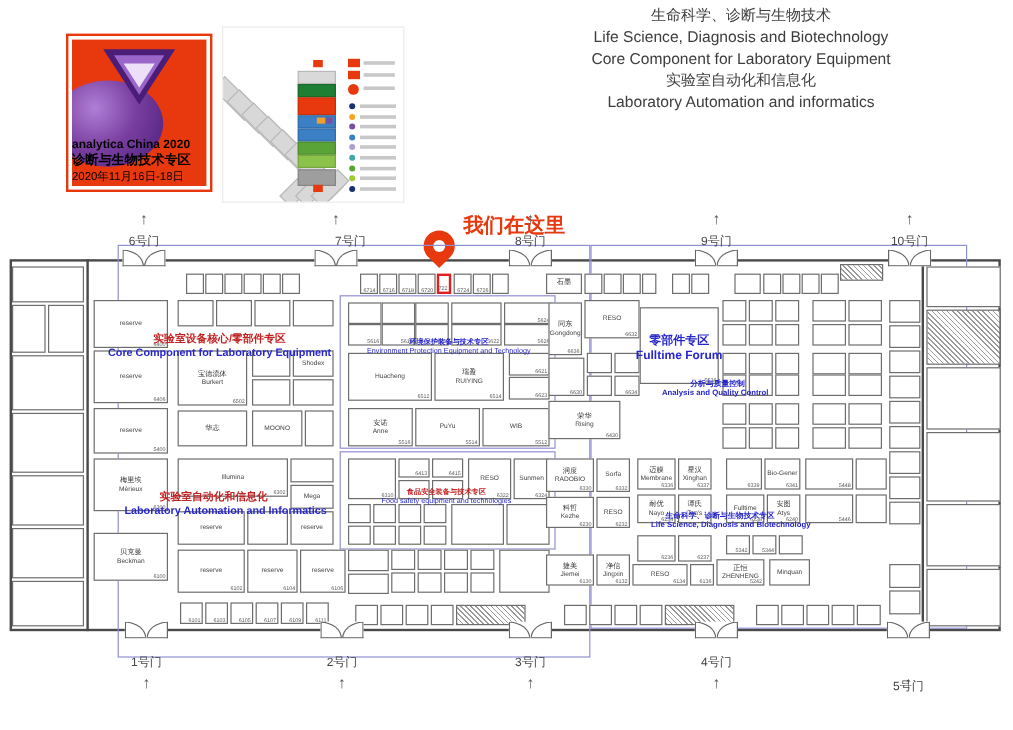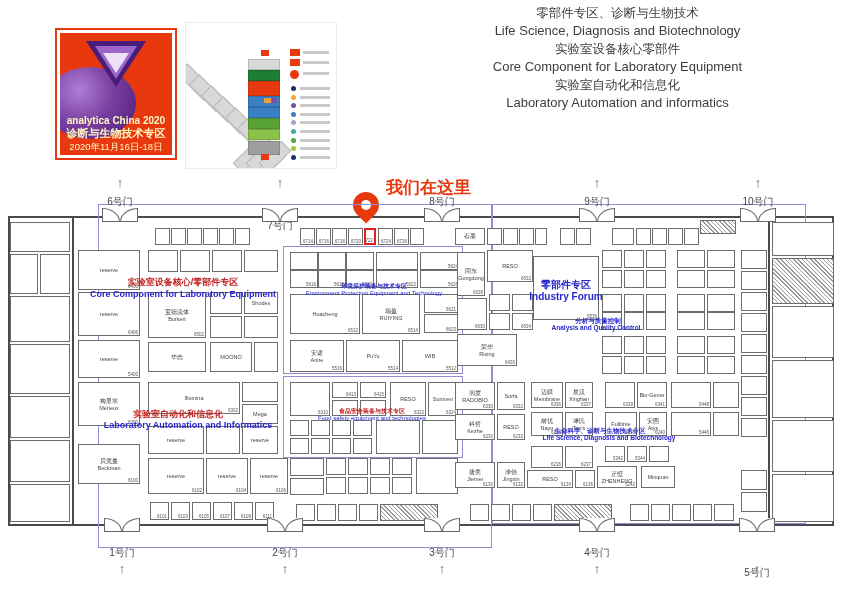--- a/index.html
+++ b/index.html
@@ -6,21 +6,21 @@
   .canvas{position:relative;width:844px;height:608px;background:#fff;overflow:hidden;}
   .abs{position:absolute;}
   
   .logo{position:absolute;left:55px;top:28px;width:122px;height:132px;border:2px solid #e8380d;background:#fff;padding:3px;box-sizing:border-box;}
   .logo-inner{position:relative;width:100%;height:100%;background:#e8380d;overflow:hidden;}
   .sphere{position:absolute;left:-16px;top:34px;width:92px;height:72px;border-radius:50%;background:radial-gradient(circle at 38% 32%,#b07fd6 0%,#7a3fa0 45%,#4a1d79 100%);}
   .tri{position:absolute;left:50%;transform:translateX(-50%);width:0;height:0;border-style:solid;}
   .tri1{top:8px;border-width:46px 30px 0 30px;border-color:#4a1d79 transparent transparent transparent;}
   .tri2{top:13px;border-width:33px 21px 0 21px;border-color:#9b66c9 transparent transparent transparent;}
   .tri3{top:20px;border-width:20px 13px 0 13px;border-color:#ecdff7 transparent transparent transparent;}
-  .logo-text{position:absolute;left:0;right:0;bottom:1px;text-align:center;color:#fef9c3;}
+  .logo-text{position:absolute;left:0;right:0;bottom:1px;text-align:left;color:#000000;}
   .lt1{font-size:10px;font-weight:bold;letter-spacing:0;}
   .lt2{font-size:11px;font-weight:bold;}
   .lt3{font-size:9.5px;}
   
   .minimap{position:absolute;left:185px;top:22px;width:150px;height:145px;background:#fff;border:1px solid #ececec;overflow:hidden;}
   
   .title-block{position:absolute;left:395px;top:4px;width:445px;text-align:center;color:#3d3d3d;}
   .hall-title{font-size:21px;font-weight:normal;margin:0 0 2px 0;padding-right:104px;}
   .hline-zh{font-size:12.5px;line-height:18px;}
   .hline-en{font-size:13px;line-height:18px;}
@@ -109,23 +109,22 @@
       <div style="position: absolute; left: 105px; top: 114.6px; width: 5px; height: 5px; border-radius: 50%; background: rgb(90, 163, 54);"></div>
       <div style="position: absolute; left: 114px; top: 115.6px; width: 30px; height: 3px; background: rgb(200, 200, 200);"></div>
       <div style="position: absolute; left: 105px; top: 123.2px; width: 5px; height: 5px; border-radius: 50%; background: rgb(154, 205, 50);"></div>
       <div style="position: absolute; left: 114px; top: 124.2px; width: 30px; height: 3px; background: rgb(200, 200, 200);"></div>
       <div style="position: absolute; left: 105px; top: 131.8px; width: 5px; height: 5px; border-radius: 50%; background: rgb(26, 47, 110);"></div>
       <div style="position: absolute; left: 114px; top: 132.8px; width: 30px; height: 3px; background: rgb(200, 200, 200);"></div>
     </div>
 
   <div class="title-block">
     <div id="header-lines">
-        <div class="hline-zh">零部件专区、诊断与生物技术</div>
+        <div class="hline-zh">生命科学、诊断与生物技术</div>
         <div class="hline-en">Life Science, Diagnosis and Biotechnology</div>
-        <div class="hline-zh">实验室设备核心零部件</div>
         <div class="hline-en">Core Component for Laboratory Equipment</div>
         <div class="hline-zh">实验室自动化和信息化</div>
         <div class="hline-en">Laboratory Automation and informatics</div>
       </div>
   </div>
 
   <div id="plan" class="abs" style="left:0;top:0;width:844px;height:608px;">
     <div class="wall"></div>
     <div class="vline" style="left:72px;"></div>
     <div class="vline" style="left:768px;"></div>
@@ -554,33 +553,33 @@
       <div class="booth" style="left: 707px; top: 356px; width: 28px; height: 18px;"></div>
       <div class="zl" style="left: 183px; top: 278px; font-size: 9px; color: rgb(195, 34, 34); font-weight: bold;">实验室设备核心/零部件专区</div>
       <div class="zl" style="left: 183px; top: 290px; font-size: 9px; color: rgb(38, 38, 204); font-weight: bold;">Core Component for Laboratory Equipment</div>
       <div class="zl" style="left: 178px; top: 410px; font-size: 9px; color: rgb(195, 34, 34); font-weight: bold;">实验室自动化和信息化</div>
       <div class="zl" style="left: 188px; top: 421px; font-size: 9px; color: rgb(38, 38, 204); font-weight: bold;">Laboratory Automation and Informatics</div>
       <div class="zl" style="left: 374px; top: 283px; font-size: 6px; color: rgb(38, 38, 204); font-weight: bold;">环境保护装备与技术专区</div>
       <div class="zl" style="left: 374px; top: 290px; font-size: 6px; color: rgb(38, 38, 204); font-weight: normal;">Environment Protection Equipment and Technology</div>
       <div class="zl" style="left: 372px; top: 408px; font-size: 6px; color: rgb(195, 34, 34); font-weight: bold;">食品安全装备与技术专区</div>
       <div class="zl" style="left: 372px; top: 415px; font-size: 6px; color: rgb(38, 38, 204); font-weight: normal;">Food safety equipment and technologies</div>
       <div class="zl" style="left: 566px; top: 280px; font-size: 10px; color: rgb(38, 38, 204); font-weight: bold;">零部件专区</div>
-      <div class="zl" style="left: 566px; top: 292px; font-size: 10px; color: rgb(38, 38, 204); font-weight: bold;">Industry Forum</div>
+      <div class="zl" style="left: 566px; top: 292px; font-size: 10px; color: rgb(38, 38, 204); font-weight: bold;">Fulltime Forum</div>
       <div class="zl" style="left: 598px; top: 318px; font-size: 6.5px; color: rgb(38, 38, 204); font-weight: bold;">分析与质量控制</div>
       <div class="zl" style="left: 596px; top: 325px; font-size: 6.5px; color: rgb(38, 38, 204); font-weight: bold;">Analysis and Quality Control</div>
       <div class="zl" style="left: 600px; top: 428px; font-size: 6.5px; color: rgb(38, 38, 204); font-weight: bold;">生命科学、诊断与生物技术专区</div>
       <div class="zl" style="left: 609px; top: 435px; font-size: 6.5px; color: rgb(38, 38, 204); font-weight: bold;">Life Science, Diagnosis and Biotechnology</div>
       <div class="gate-arrow" style="left: 120px; top: 176px;">↑</div>
       <div class="gate-label" style="left: 120px; top: 196px;">6号门</div>
       <div class="gate-doors" style="left: 120px; top: 208px;">
         <div class="leaf l"></div>
         <div class="leaf r"></div>
       </div>
       <div class="gate-arrow" style="left: 280px; top: 176px;">↑</div>
-      <div class="gate-label" style="left: 280px; top: 196px; margin-top: 24px;">7号门</div>
+      <div class="gate-label" style="left: 292px; top: 196px;">7号门</div>
       <div class="gate-doors" style="left: 280px; top: 208px;">
         <div class="leaf l"></div>
         <div class="leaf r"></div>
       </div>
       <div class="gate-arrow" style="left: 442px; top: 176px;">↑</div>
       <div class="gate-label" style="left: 442px; top: 196px;">8号门</div>
       <div class="gate-doors" style="left: 442px; top: 208px;">
         <div class="leaf l"></div>
         <div class="leaf r"></div>
       </div>

